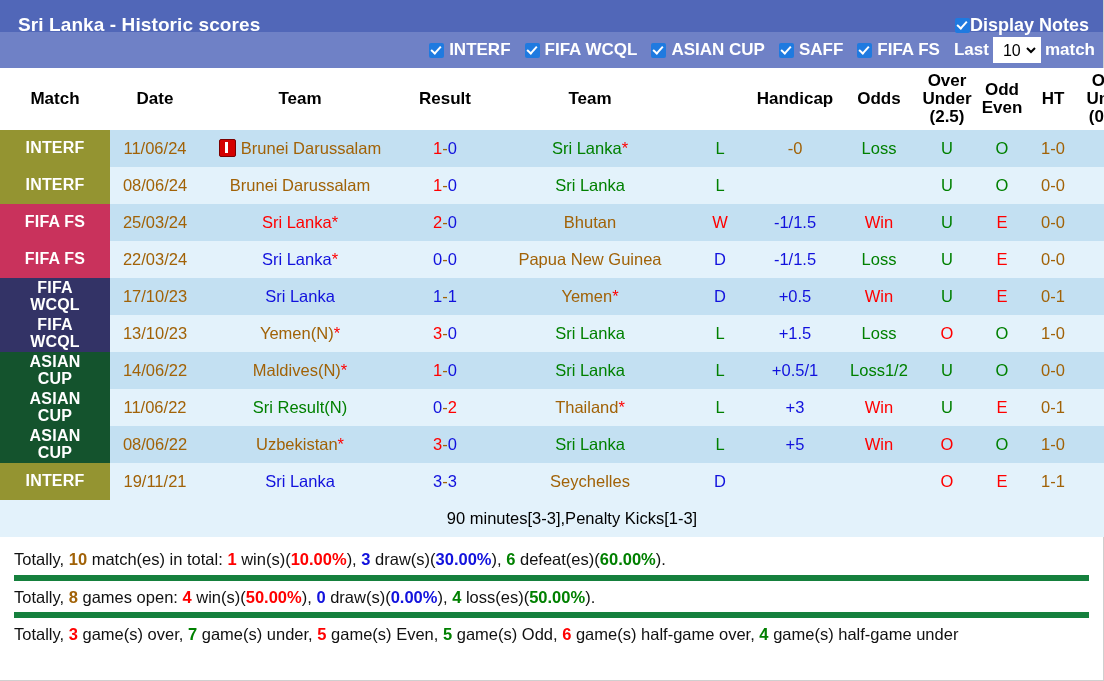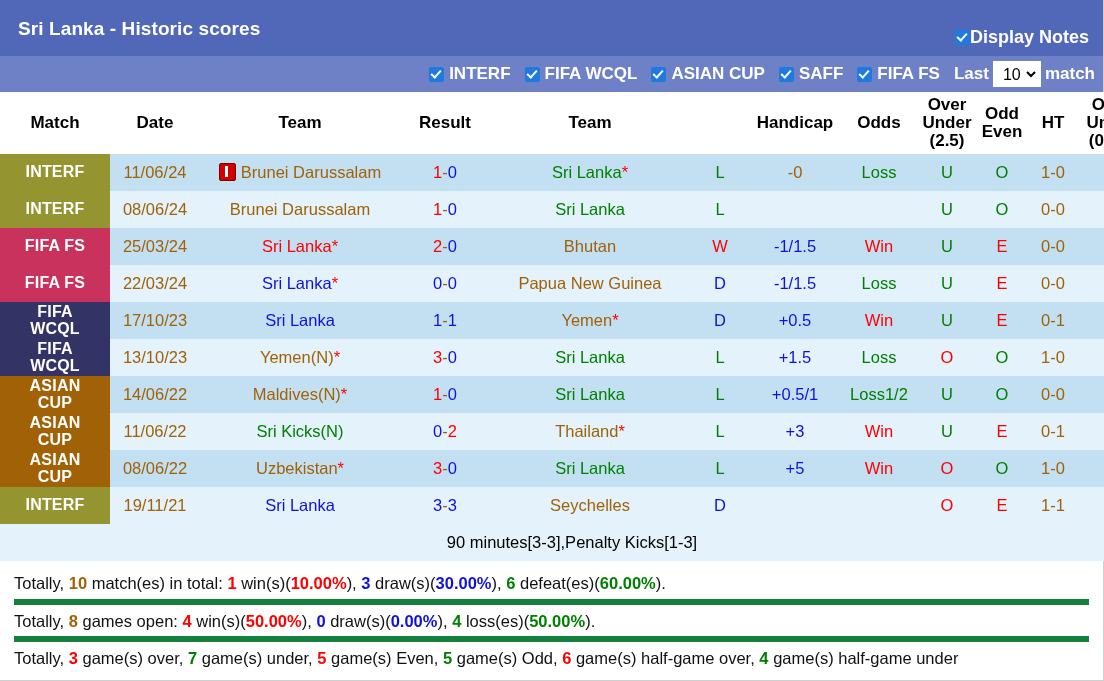--- a/index.html
+++ b/index.html
@@ -16,23 +16,23 @@
     width: 1104px; height: 681px;
     position: relative;
     box-sizing: border-box;
     background: #fff;
     border: 1px solid #cfcfcf;
     border-top: none; border-left: none;
   }
 
   
   .titlebar {
-    height: 56px;
+    height: 32px;
     background: #5167b8;
-    display: flex; 
+    display: flex; align-items: center;
     padding: 18px 14px 0 18px;
     box-sizing: border-box;
   }
   .titlebar .title {
     color: #ffffff;
     font-size: 19px;
     font-weight: bold;
     letter-spacing: .1px;
     flex: 1;
   }
@@ -147,21 +147,21 @@
     font-weight: bold;
     font-size: 16px;
     line-height: 1.02;
     text-align: center;
     letter-spacing: .2px;
   }
   .badge.two-line { font-size: 16px; }
   .badge.INTERF   { background: #949431; }
   .badge.FIFAFS   { background: #c9325c; }
   .badge.FIFAWCQL { background: #333366; }
-  .badge.ASIANCUP { background: #a16207; }
+  .badge.ASIANCUP { background: #14532d; }
 
   .date-cell { color: #222; font-size: 16px; }
 
   
   .c-red   { color: #ff0000; }
   .c-blue  { color: #1111dd; }
   .c-green { color: #008000; }
   .c-black { color: #a16207; }
 
   .star { color: #ff0000; }
@@ -416,21 +416,21 @@
         <tr class="r-even">
           <td class="badge-cell">
             <div class="badge ASIANCUP two-line">
               <div>
                 <div>ASIAN</div>
                 <div>CUP</div>
               </div>
             </div>
           </td>
           <td class="c-black date-cell">11/06/22</td>
-          <td><span class="teamtxt c-green">Sri Kicks(N)</span></td>
+          <td><span class="teamtxt c-green">Sri Result(N)</span></td>
           <td><span class="c-blue">0</span><span class="c-black">-</span><span class="c-red">2</span></td>
           <td><span class="teamtxt c-black">Thailand</span><span class="star">*</span></td>
           <td class="c-green">L</td>
           <td class="c-blue">+3</td>
           <td class="c-red">Win</td>
           <td class="c-green">U</td>
           <td class="c-red">E</td>
           <td class="c-black">0-1</td>
           <td class="c-red">O</td>
         </tr>

